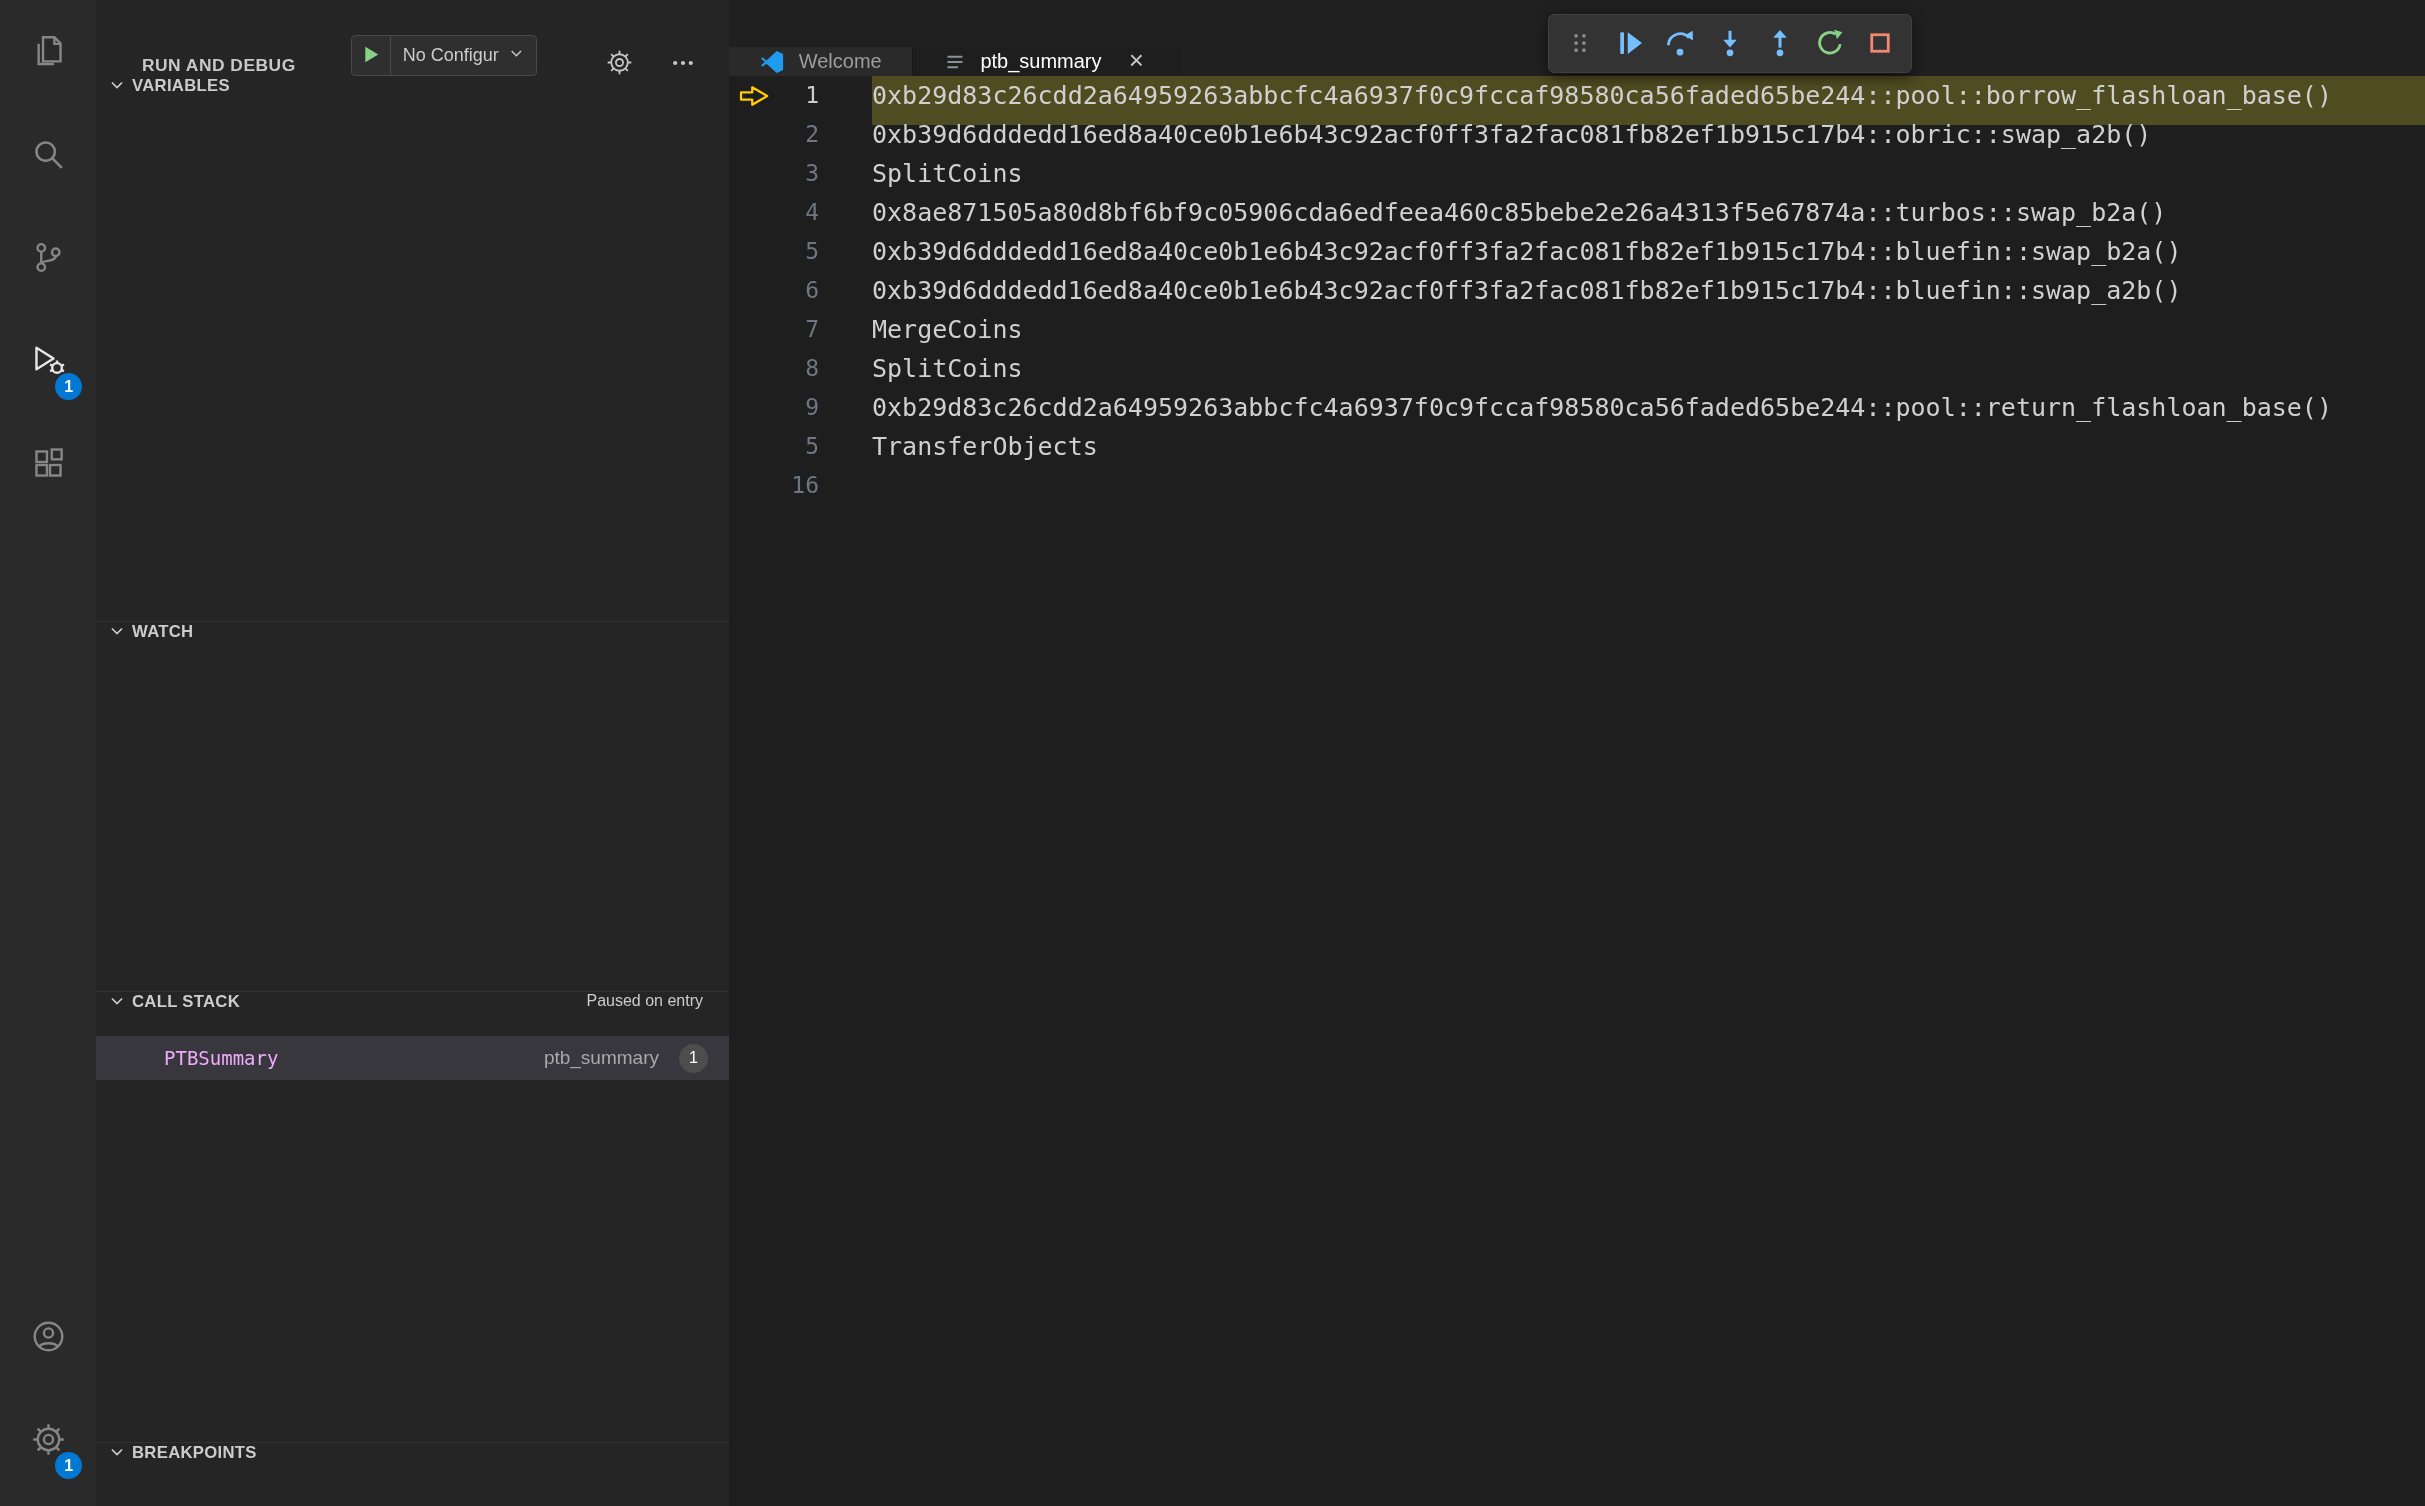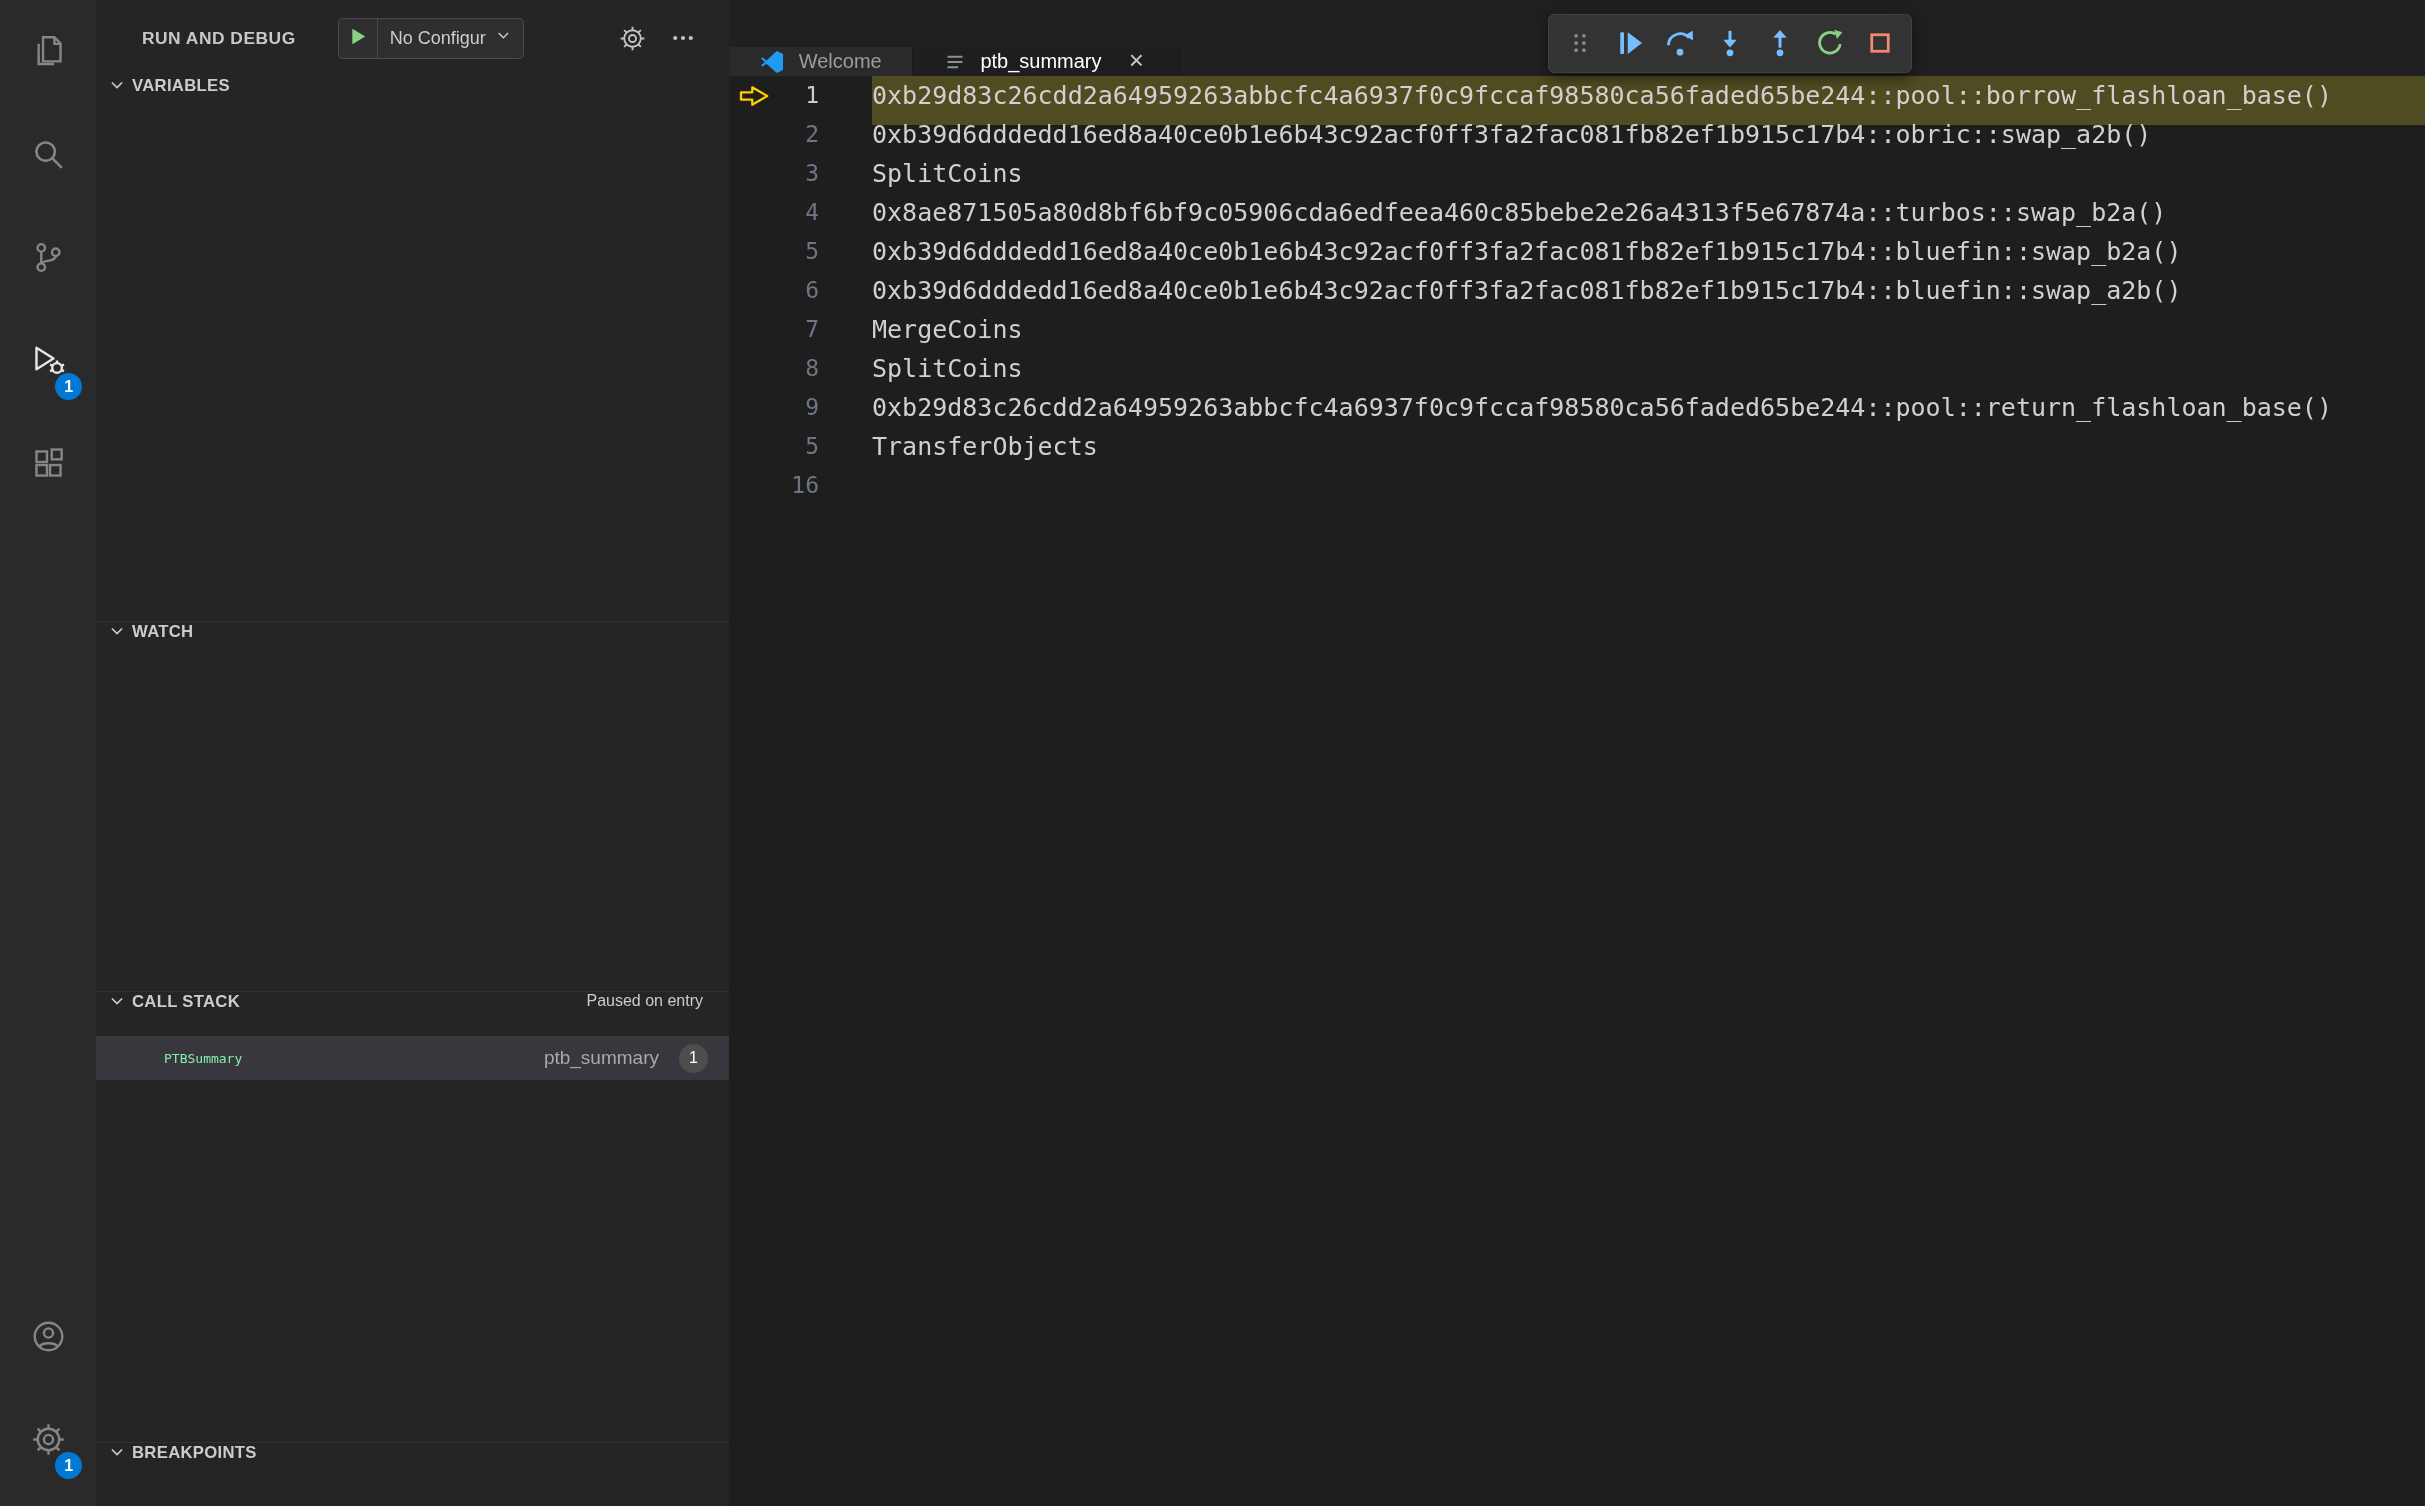--- a/index.html
+++ b/index.html
@@ -32,22 +32,23 @@
     background:#0078d4; color:#ffffff; font-size:16px; font-weight:600;
     display:grid; place-items:center;
   }
 
   
   .sidebar {
     width:633px; flex:none; background:#252526; color:#cccccc;
     display:flex; flex-direction:column;
   }
   .sidebar-header {
-    height:76px; flex:none; display:flex; align-items:center;
+    height:76px; flex:none; display:flex; align-items:flex-end;
     padding:0 33px 0 46px;
+    gap:13px;
   }
   .sb-title {
     font-size:17.4px; font-weight:600; letter-spacing:0.5px; color:#c8c8c8;
     white-space:nowrap;
   }
   .cfg {
     margin-left:42px; height:41px; display:flex; align-items:stretch;
     border:1.5px solid #4a4a4b; border-radius:4.6px; background:#2f2f30; overflow:hidden;
   }
   .cfg-play {
@@ -76,21 +77,21 @@
   }
   .chev { line-height:0; flex:none; }
   .pane-label { font-size:16.7px; font-weight:700; letter-spacing:0.3px; color:#cccccc; }
   .cs-status { margin-left:auto; font-size:16px; font-weight:400; color:#cccccc; }
   .pane-body { flex:1; min-height:0; }
 
   .stack-row {
     height:44px; background:#37373d; display:flex; align-items:center;
     padding:0 21px 0 68px; cursor:pointer;
   }
-  .stack-name { font-family:"DejaVu Sans Mono", monospace; font-size:13px; color:#86efac; }
+  .stack-name { font-family:"DejaVu Sans Mono", monospace; font-size:19px; color:#f0abfc; }
   .stack-file { margin-left:auto; font-size:19px; color:#a9a9a9; }
   .stack-badge {
     margin-left:20px; width:29px; height:29px; border-radius:50%;
     background:#4d4d4d; color:#ffffff; font-size:16px; display:grid; place-items:center;
     flex:none;
   }
 
   
   .editor { flex:1; min-width:0; position:relative; display:flex; flex-direction:column; background:#1e1e1e; }
   .tab-bar { height:76px; flex:none; background:#202021; display:flex; align-items:flex-end; }

